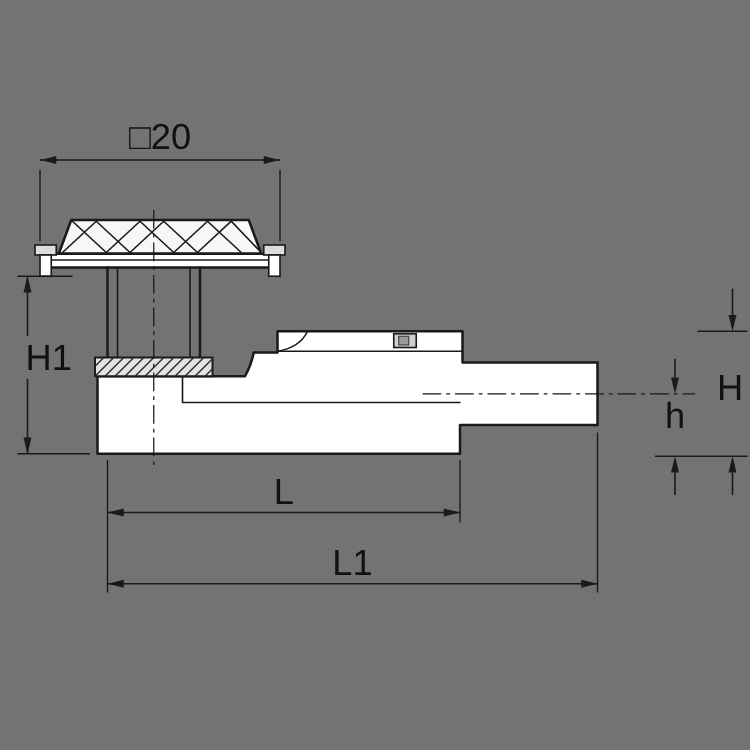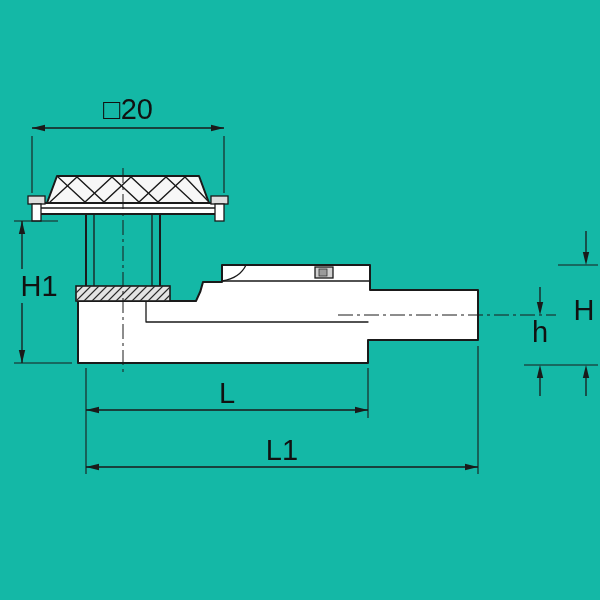--- a/index.html
+++ b/index.html
@@ -1,20 +1,20 @@
 <!DOCTYPE html>
 <html><head>
 <meta charset="utf-8">
 <style>
   html,body{
     margin:0;padding:0;background:#ffffff;
     font-family:"Liberation Sans", sans-serif;
   }
   .canvas{
-    position:relative;width:600px;height:600px;background:#14b8a6;overflow:hidden;
+    position:relative;width:600px;height:600px;background:#737373;overflow:hidden;
   }
   svg{display:block}
   .outline{fill:none;stroke:#1a1a1a;stroke-width:2;stroke-linejoin:round;stroke-linecap:round}
   .thin{fill:none;stroke:#1a1a1a;stroke-width:1.3;stroke-linecap:round}
   .hatchline{stroke:#2a2a2a;stroke-width:1.1}
   .dim{fill:none;stroke:#1a1a1a;stroke-width:1.3}
   .ext{fill:none;stroke:#1a1a1a;stroke-width:1.1}
   .arrow{fill:#1a1a1a;stroke:none}
   .cl{fill:none;stroke:#1a1a1a;stroke-width:1;stroke-dasharray:15 4 3 4}
   .dimtext{font-family:"Liberation Sans", sans-serif;font-size:29px;fill:#111111}

